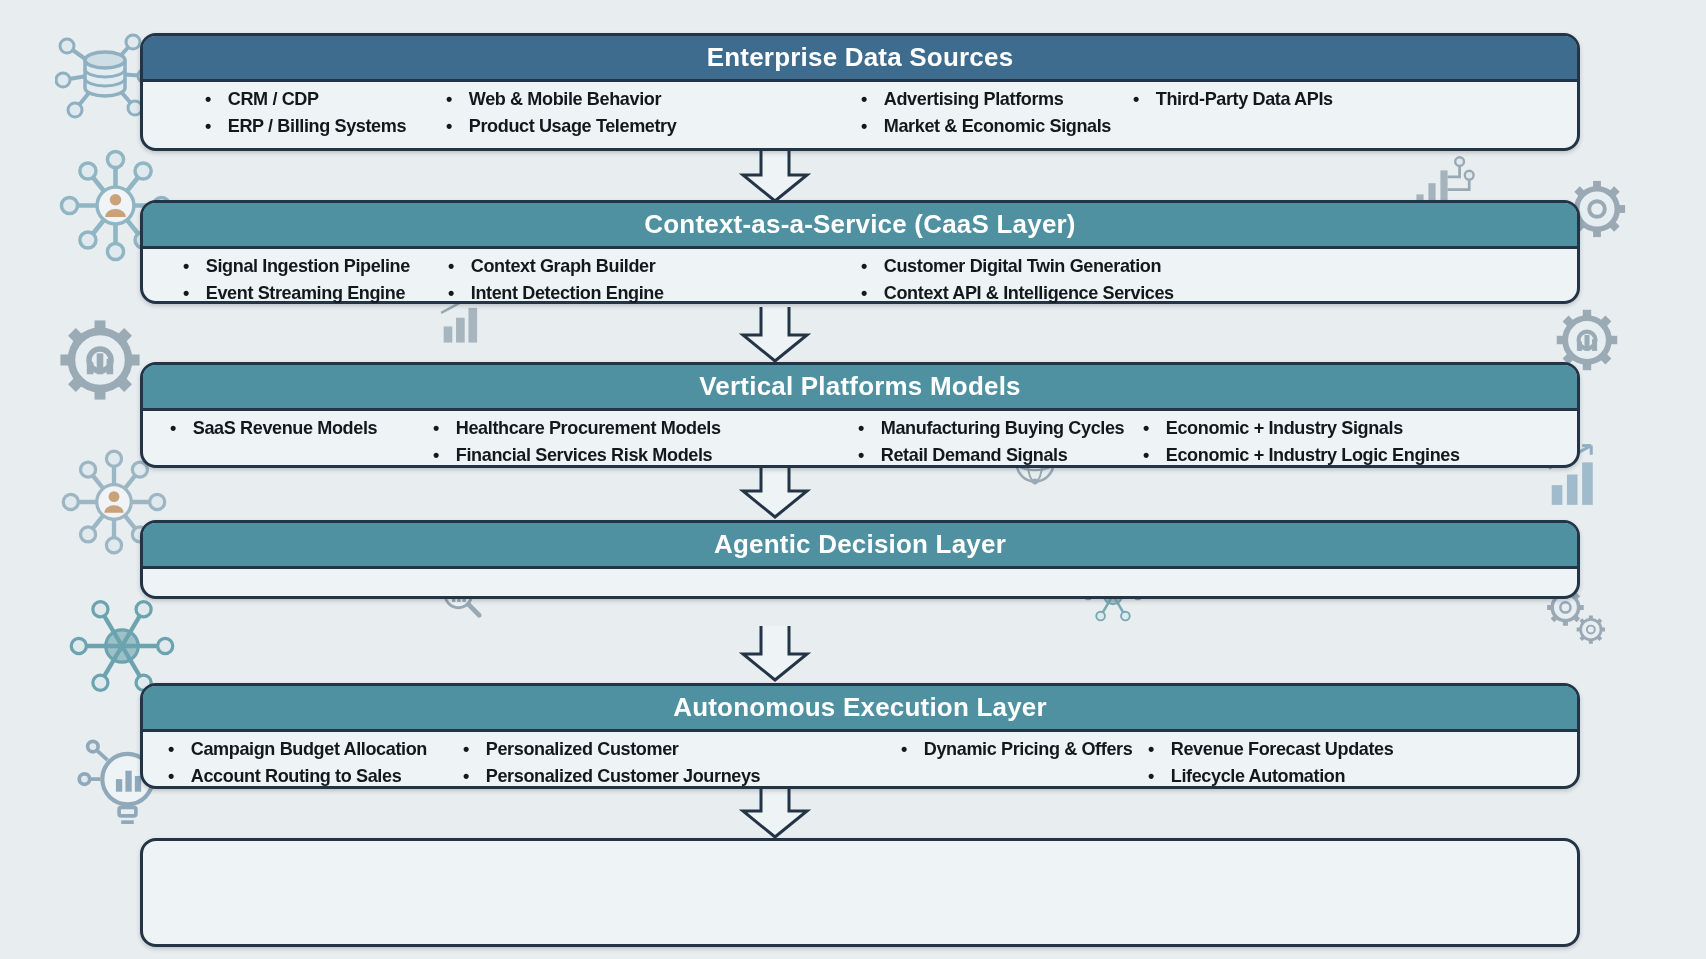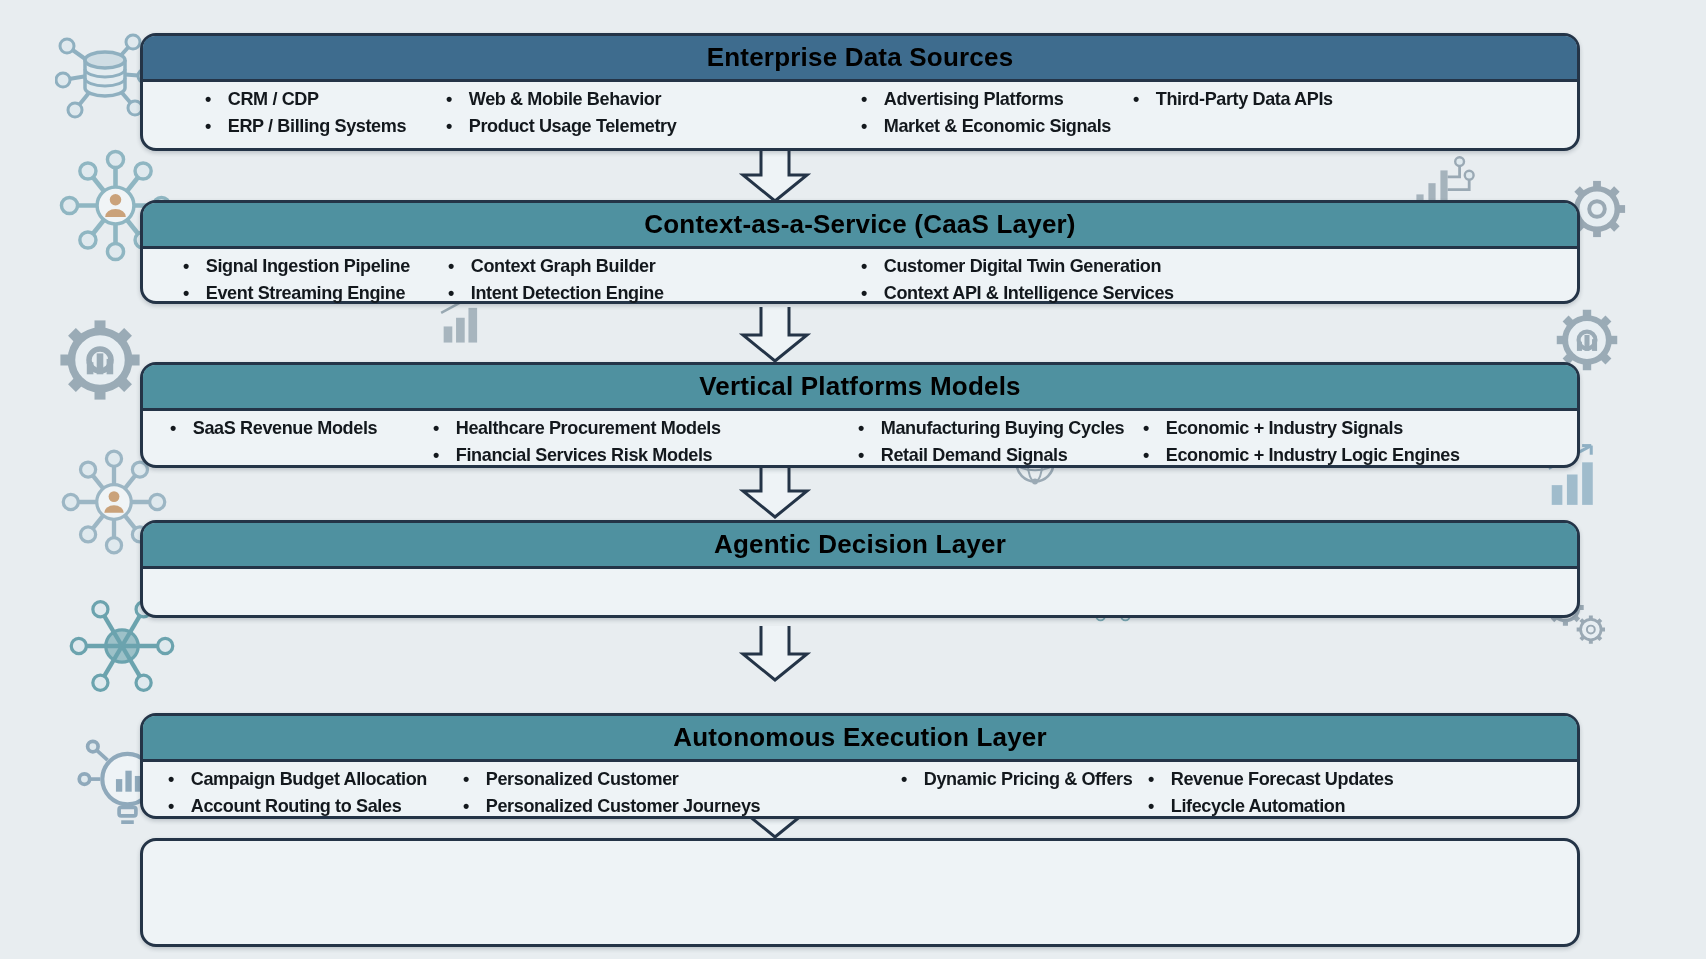--- a/index.html
+++ b/index.html
@@ -6,21 +6,21 @@
   .canvas{position:relative;width:1706px;height:959px;overflow:hidden;background:#e8edf0;
           font-family:"Liberation Sans",sans-serif;}
   
   .layer{position:absolute;left:140px;width:1440px;box-sizing:border-box;
          border:3px solid #243447;border-radius:16px;background:#eef3f6;
          box-shadow:0 2px 4px rgba(30,45,60,.22);z-index:3;}
   .layer-header{height:43px;border-bottom:3px solid #243447;border-radius:12px 12px 0 0;
                 display:flex;align-items:center;justify-content:center;}
   .hdr-blue{background:#3e6c8e;}
   .hdr-teal{background:#4f91a0;}
-  .layer-title{color:#000000;font-size:26px;font-weight:bold;letter-spacing:.2px;}
+  .layer-title{color:#ffffff;font-size:26px;font-weight:bold;letter-spacing:.2px;}
   .layer-body{position:relative;height:calc(100% - 52px);}
   .col{position:absolute;top:3px;transform:scaleX(.95);transform-origin:0 0;}
   .item{font-size:19px;font-weight:bold;color:#13181d;line-height:27px;
         letter-spacing:-.4px;padding-left:24px;white-space:nowrap;}
   .item::before{content:"•";display:inline-block;width:24px;margin-left:-24px;}
   .col.wrap .item{white-space:normal;width:250px;}
   
   .arrow{position:absolute;z-index:2;}
   
   .decor{position:absolute;z-index:1;}
@@ -331,27 +331,27 @@
         <div class="item">Manufacturing Buying Cycles</div>
         <div class="item">Retail Demand Signals</div>
       </div>
       <div class="col" style="left:1000px">
         <div class="item">Economic + Industry Signals</div>
         <div class="item">Economic + Industry Logic Engines</div>
       </div>
     </div>
   </div>
 
-  <div class="layer" style="top:520px;height:98px">
+  <div class="layer" style="top:520px;height:79px">
     <div class="layer-header hdr-teal">
       <span class="layer-title">Agentic Decision Layer</span>
     </div>
   </div>
 
-  <div class="layer" style="top:713px;height:106px">
+  <div class="layer" style="top:683px;height:106px">
     <div class="layer-header hdr-teal">
       <span class="layer-title">Autonomous Execution Layer</span>
     </div>
     <div class="layer-body">
       <div class="col" style="left:25px">
         <div class="item">Campaign Budget Allocation</div>
         <div class="item">Account Routing to Sales</div>
       </div>
       <div class="col" style="left:320px">
         <div class="item">Personalized Customer</div>

